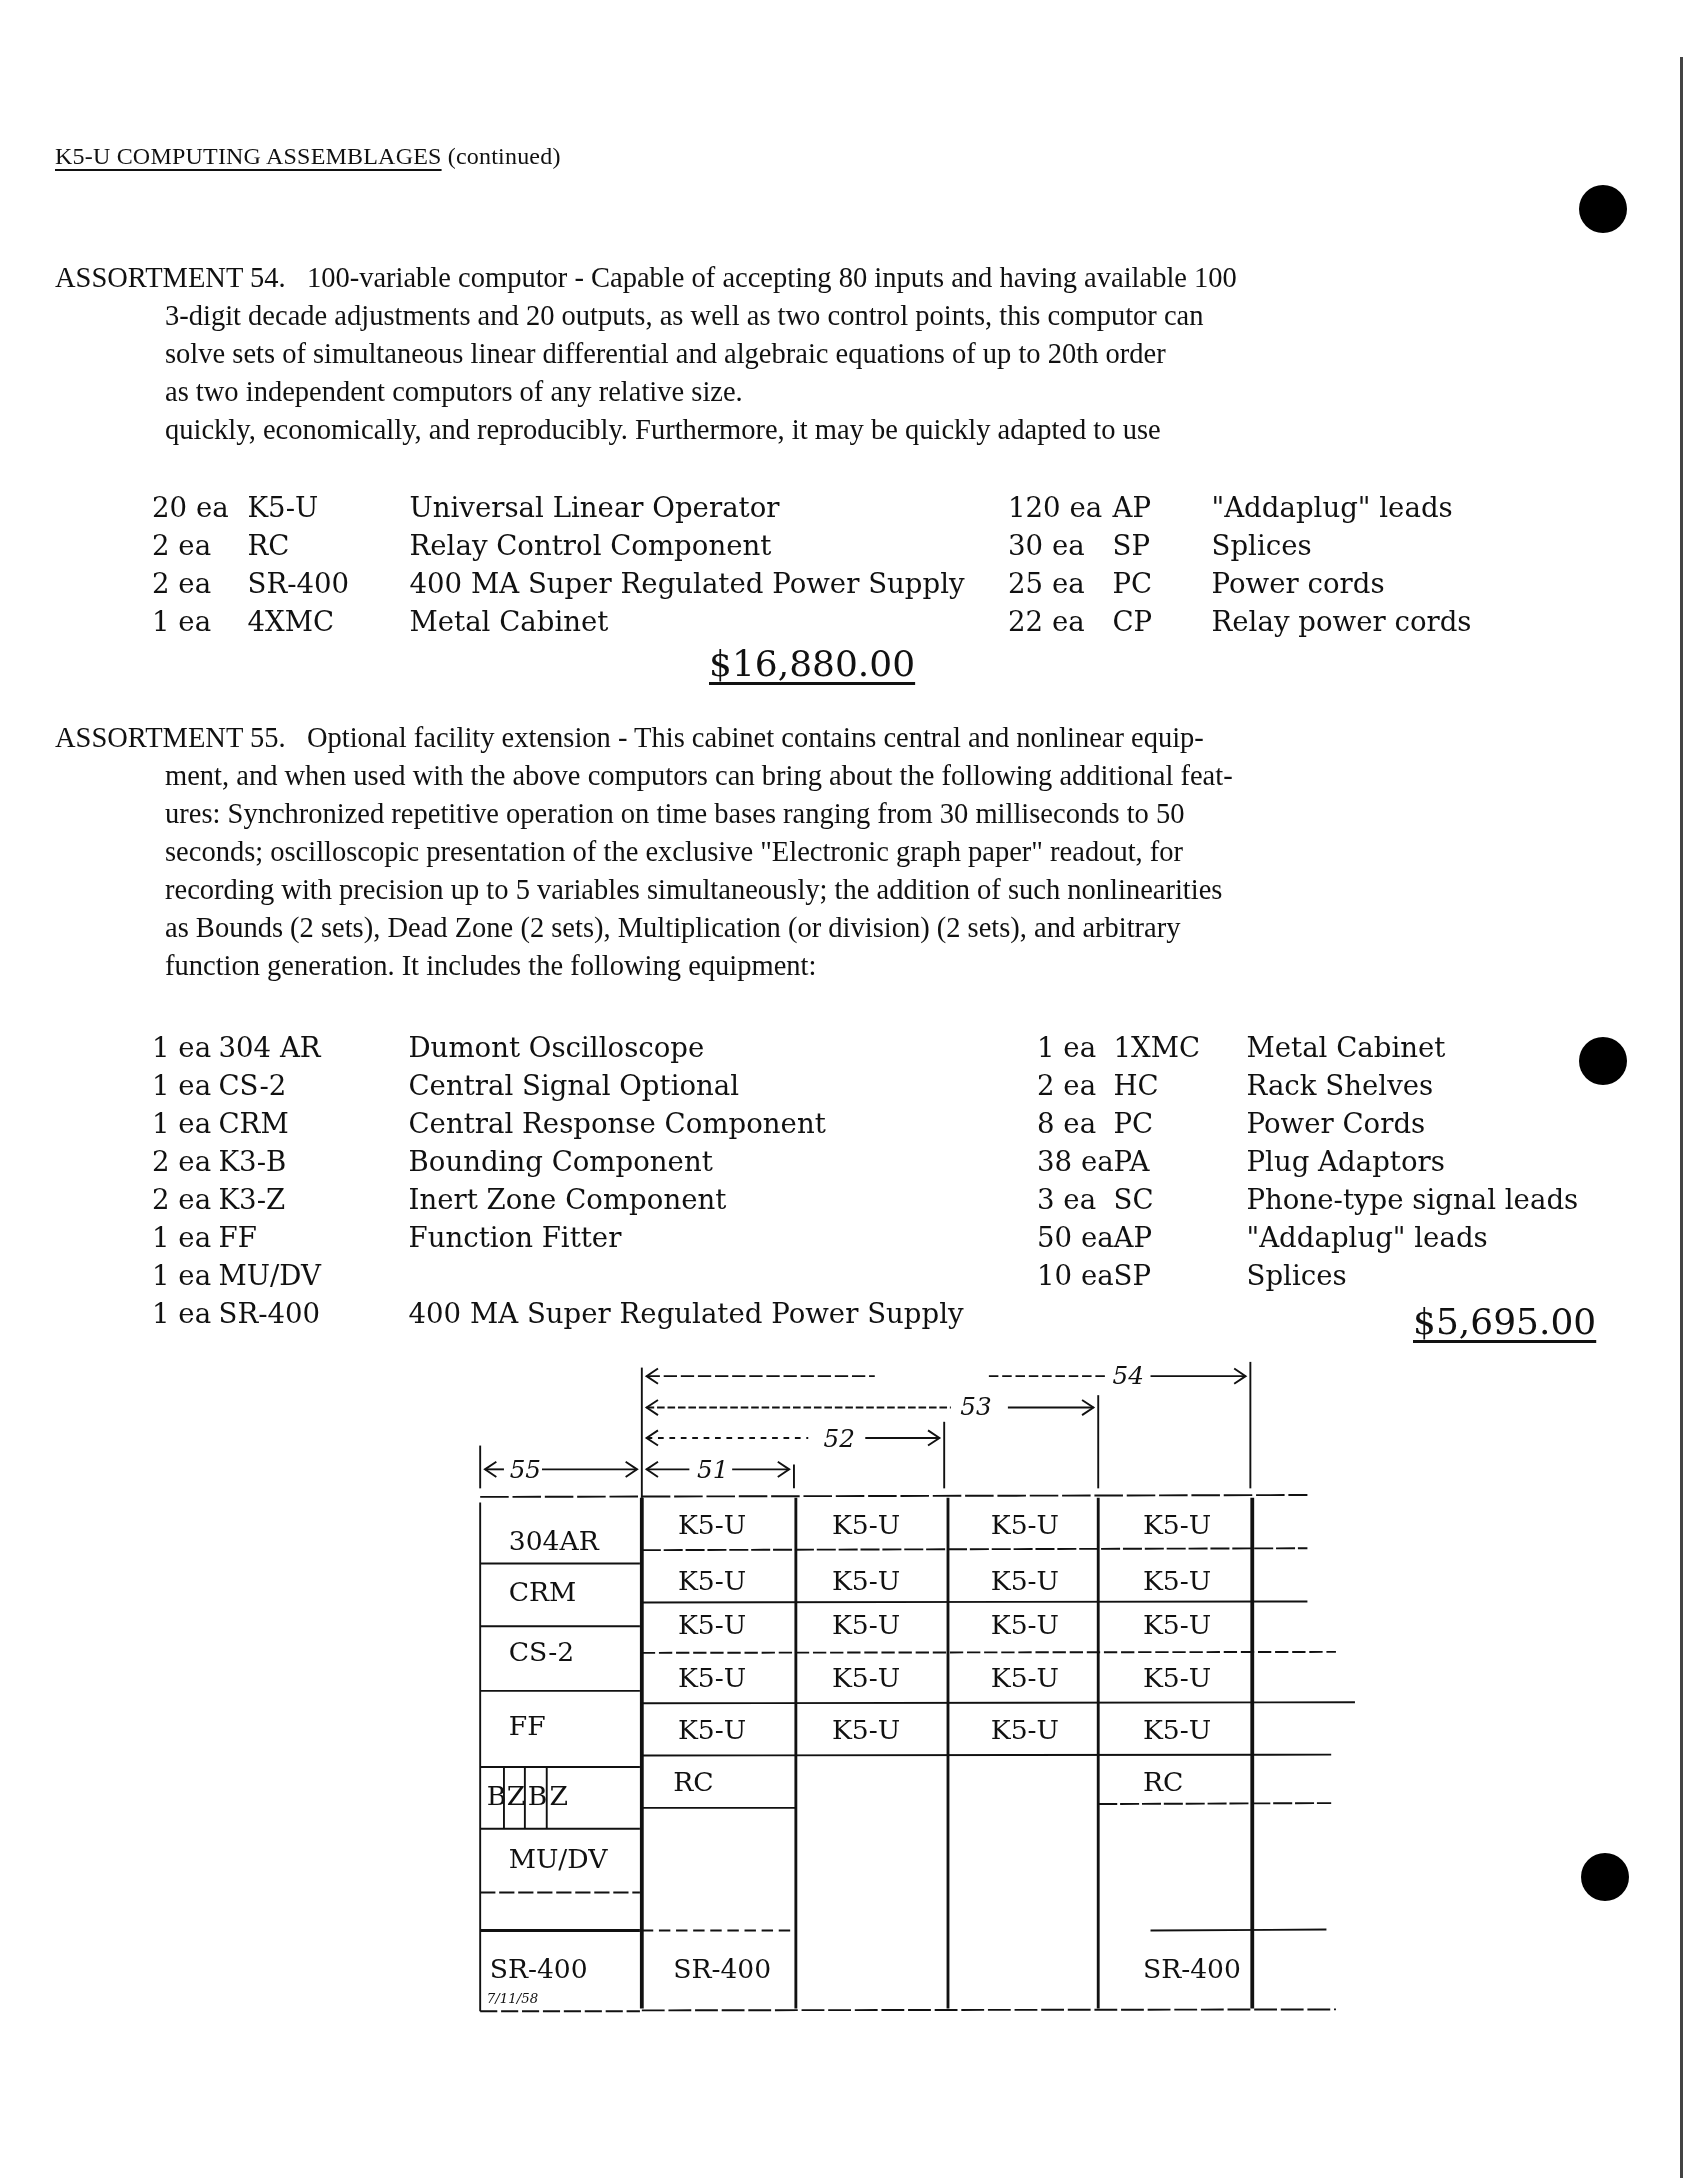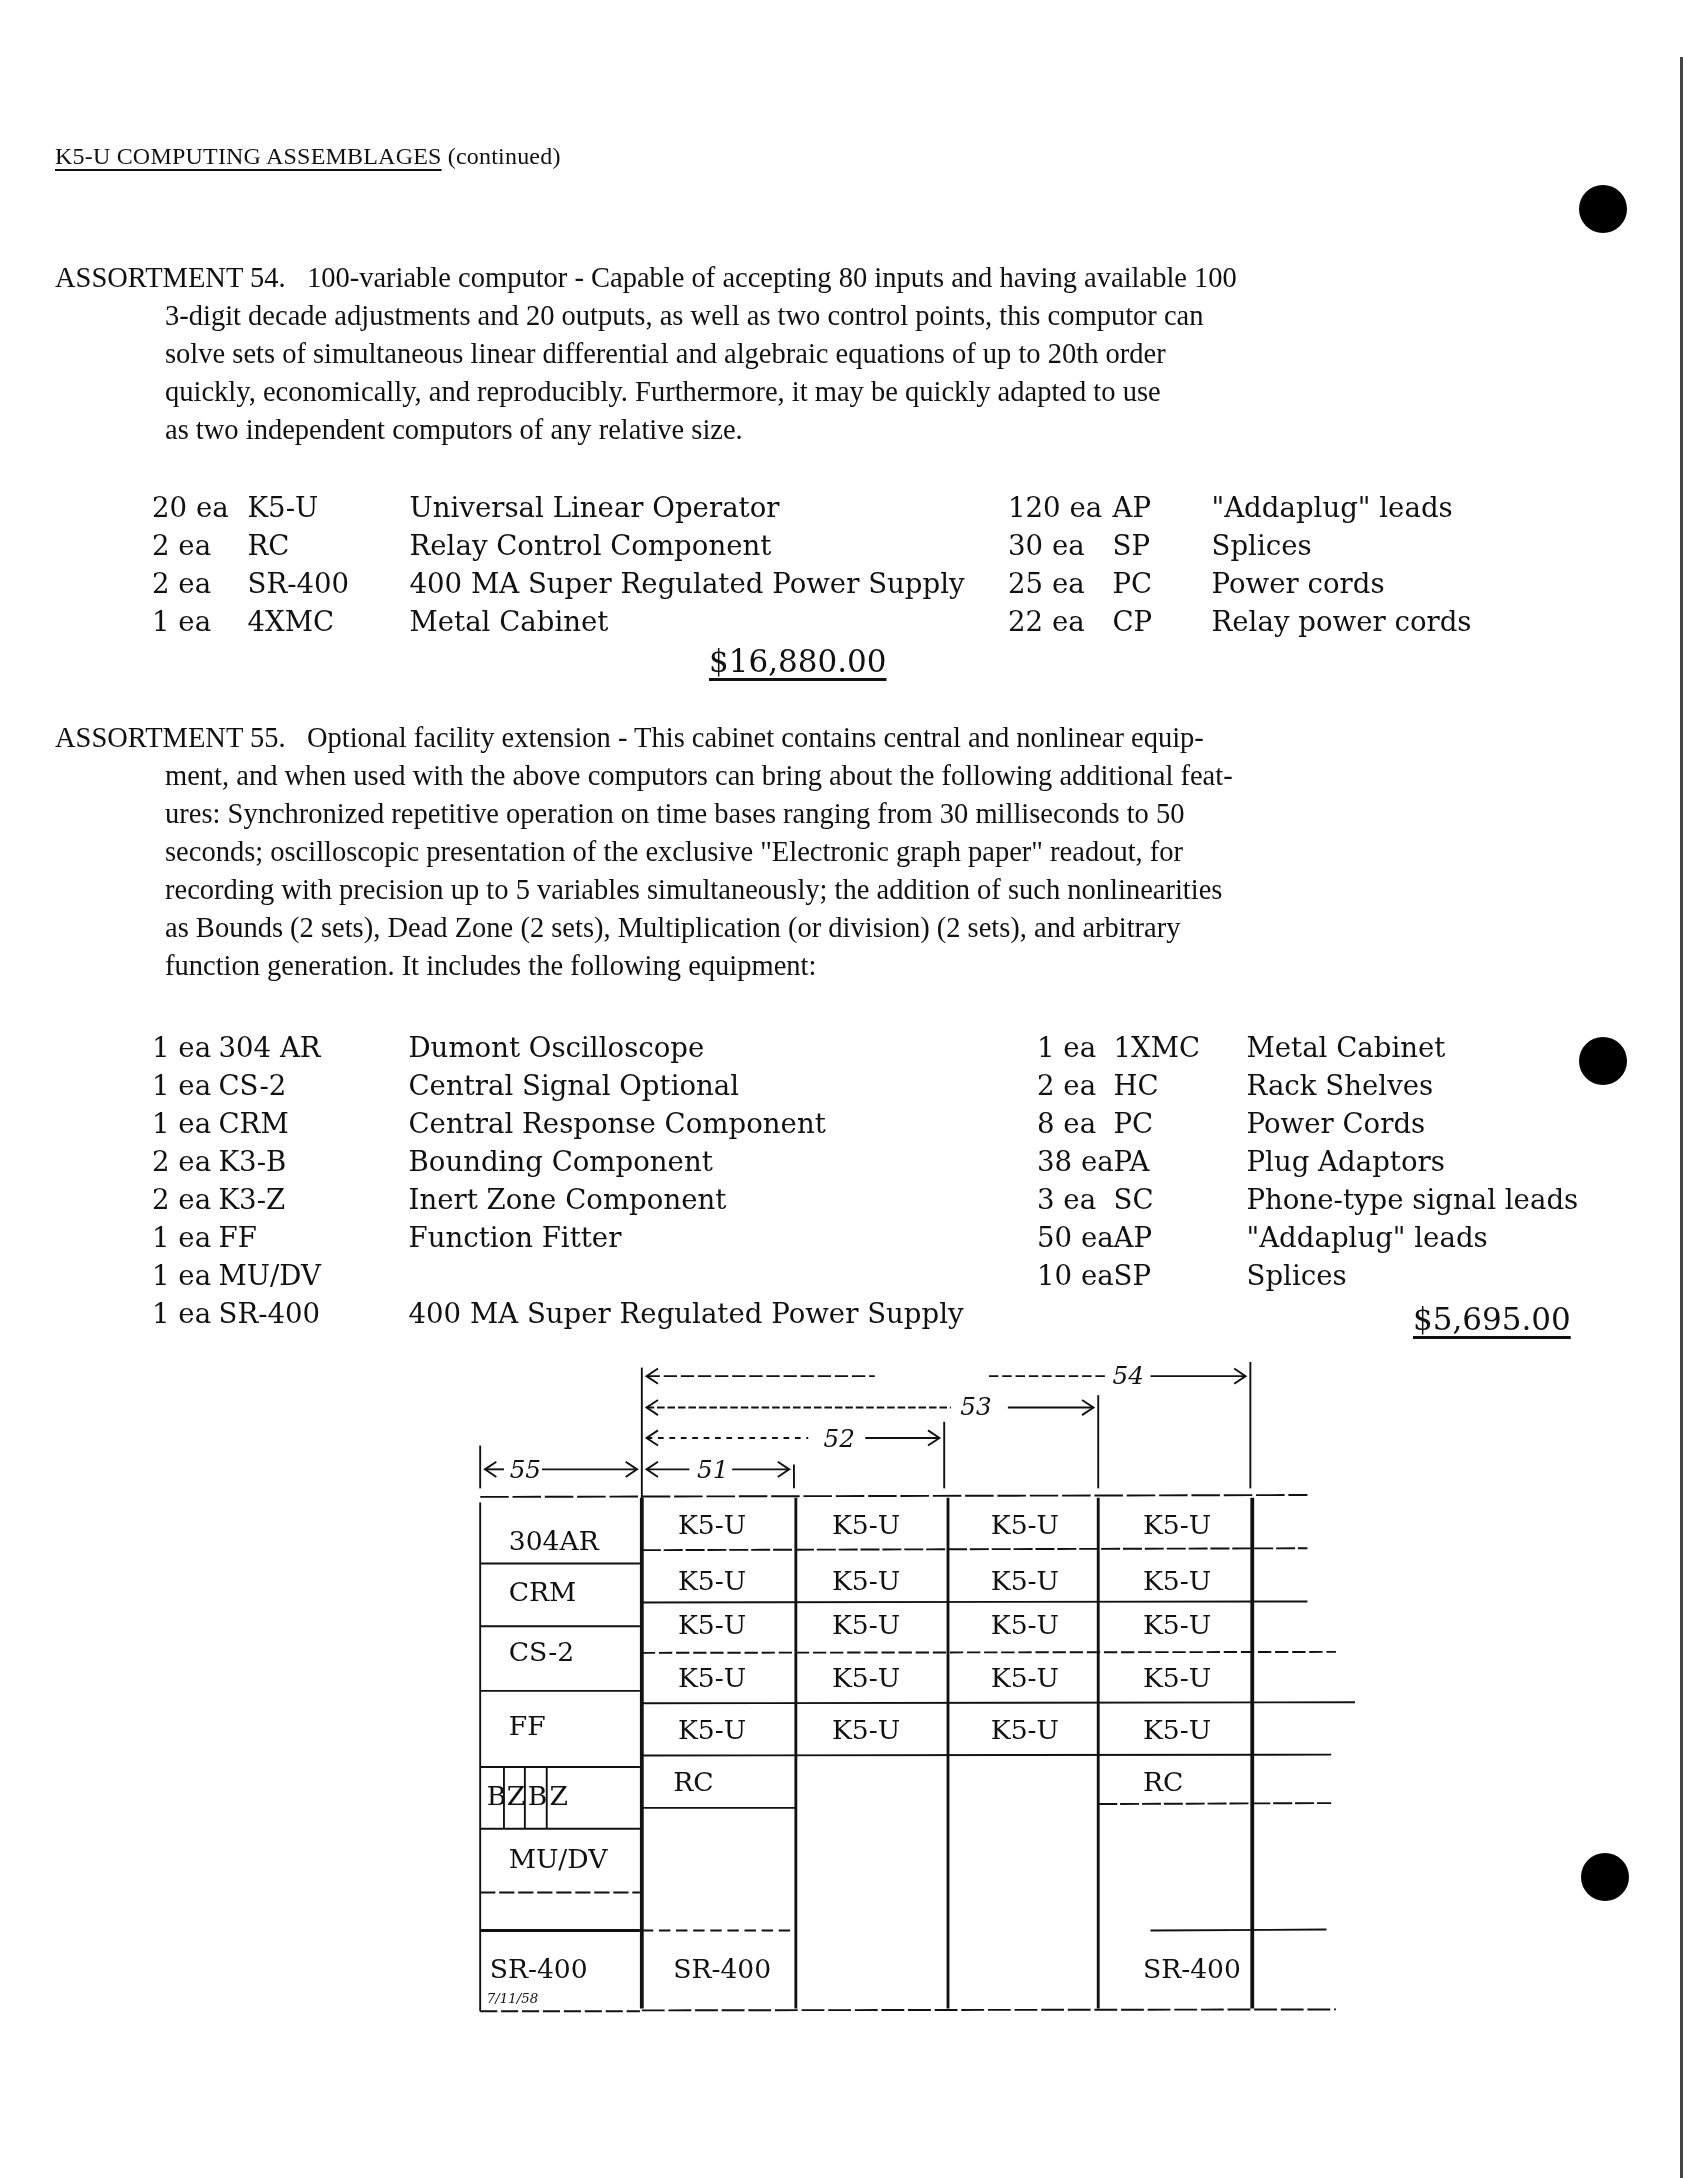--- a/index.html
+++ b/index.html
@@ -30,21 +30,21 @@
 
   .items {
     position: absolute; font-family: "DejaVu Serif", serif; font-size: 27.6px;
     line-height: 38px;
   }
   .row { display: flex; white-space: nowrap; }
   .qty { text-align: left; }
   .code { text-align: left; padding-left: 9.5px; }
 
   .total {
-    position: absolute; font-family: "DejaVu Serif", serif; font-size: 31px;
+    position: absolute; font-family: "DejaVu Serif", serif; font-size: 36px;
     text-decoration: underline; text-underline-offset: 5.7px;
   }
 
   
   .diagram { position: absolute; left: 0; top: 0; width: 1683px; height: 2178px; pointer-events: none; }
   .diagram text { font-family: "DejaVu Serif", serif; }
   .cell-label { font-size: 28px; fill: #111; }
   .dim-label { font-size: 26px; font-style: italic; fill: #111; font-family: "DejaVu Sans", sans-serif; }
   .date-label { font-size: 14px; font-style: italic; fill: #111; }
 </style>
@@ -57,22 +57,22 @@
 <div class="punch-hole" style="left:1581px; top:1853px;"></div>
 
 <div class="hdr">
   <span class="u">K5-U COMPUTING ASSEMBLAGES</span><span> (continued)</span>
 </div>
 
 <div class="para" style="top:259px;">
   <div><span>ASSORTMENT 54.</span>&nbsp;&nbsp;&nbsp;<span>100-variable computor - Capable of accepting 80 inputs and having available 100</span></div>
   <div class="indent">3-digit decade adjustments and 20 outputs, as well as two control points, this computor can</div>
   <div class="indent">solve sets of simultaneous linear differential and algebraic equations of up to 20th order</div>
+  <div class="indent">as two independent computors of any relative size.</div>
   <div class="indent">quickly, economically, and reproducibly.  Furthermore, it may be quickly adapted to use</div>
-  <div class="indent">as two independent computors of any relative size.</div>
 </div>
 
 <div class="items" style="left:152px; top:489px;">
   <div class="row">
       <span class="qty" style="width:86px">20 ea</span>
       <span class="code" style="width:162px">K5-U</span>
       <span>Universal Linear Operator</span>
     </div>
   <div class="row">
       <span class="qty" style="width:86px">2 ea</span>

